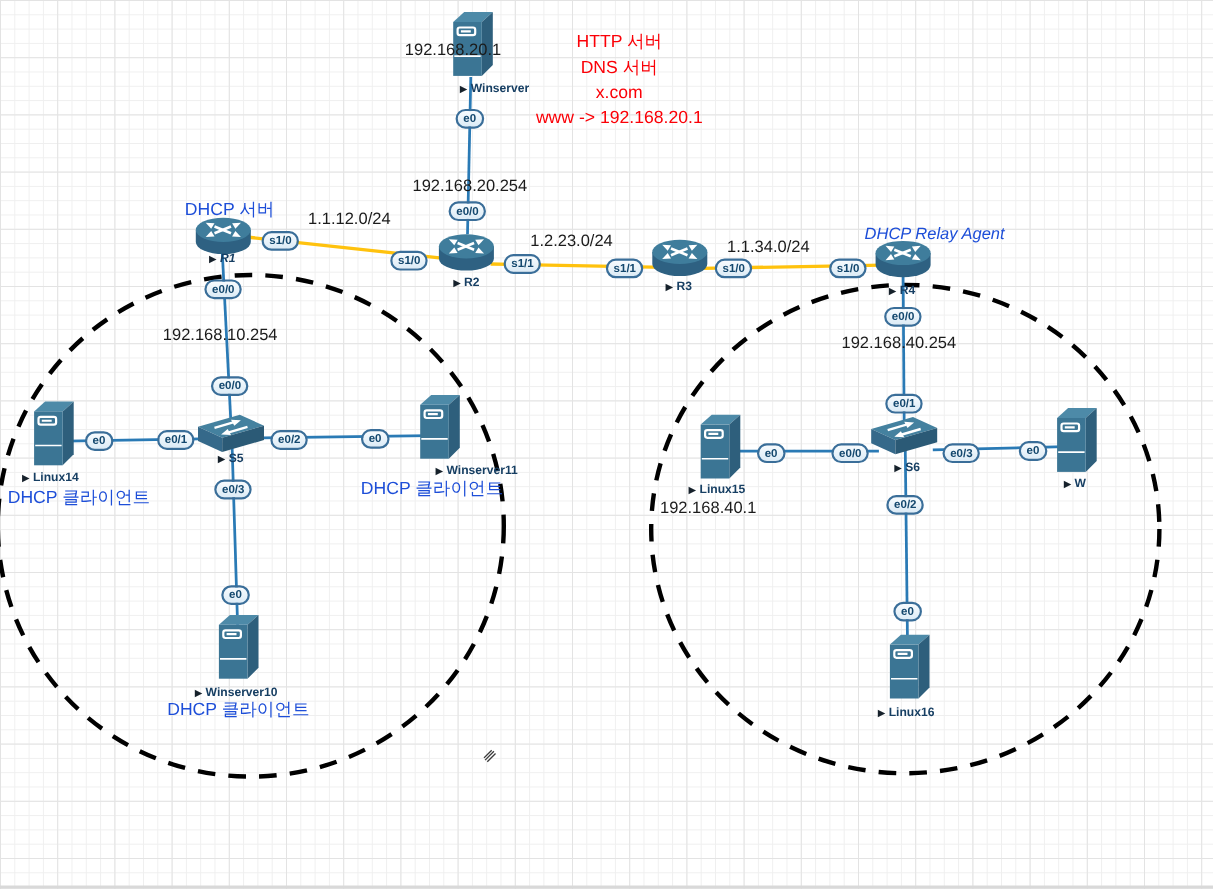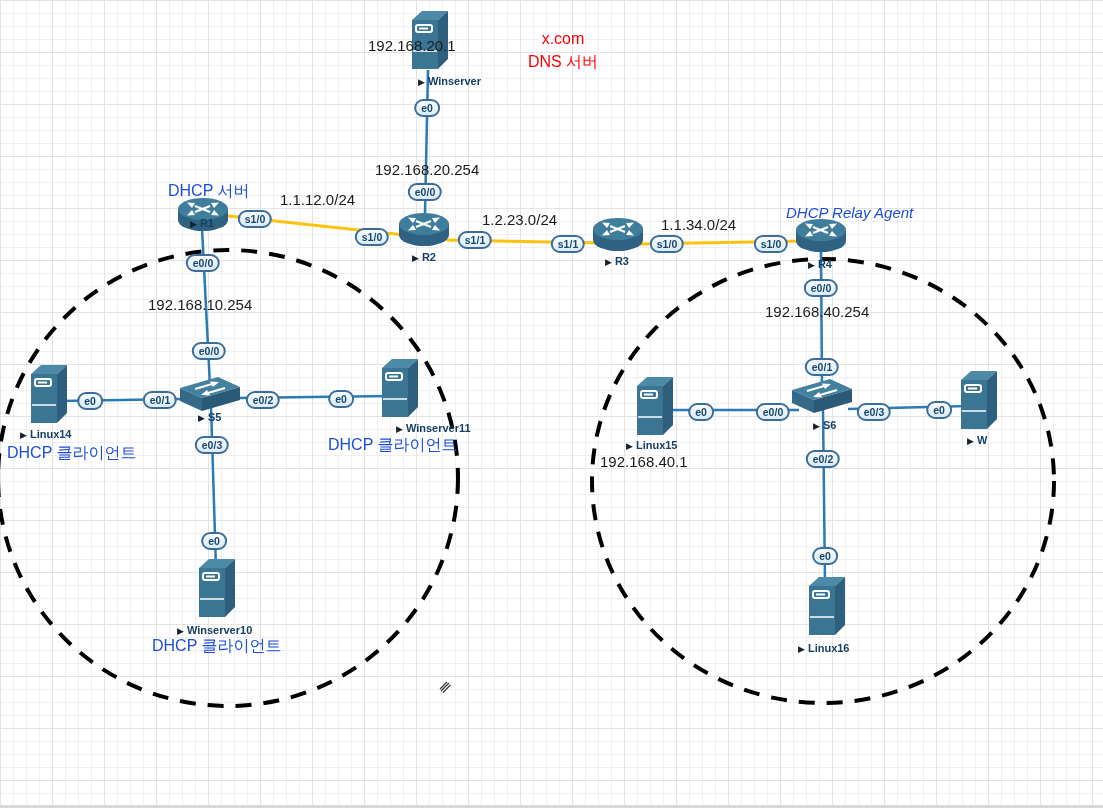--- a/index.html
+++ b/index.html
@@ -253,21 +253,21 @@
 <div class="pill" style="left:214px;top:541px;">e0</div>
 <div class="pill" style="left:822px;top:367px;">e0/1</div>
 <div class="pill" style="left:773px;top:412px;">e0/0</div>
 <div class="pill" style="left:701px;top:412px;">e0</div>
 <div class="pill" style="left:874px;top:412px;">e0/3</div>
 <div class="pill" style="left:939px;top:410px;">e0</div>
 <div class="pill" style="left:823px;top:459px;">e0/2</div>
 <div class="pill" style="left:825px;top:556px;">e0</div>
 
 <div class="nlabel" style="left:418px;top:75px;"><span class="tri">▶</span><span>Winserver</span></div>
-<div class="nlabel" style="left:190px;top:217px;"><span class="tri">▶</span><span>R1</span></div>
+<div class="nlabel" style="left:190px;top:229px;font-style:italic;"><span class="tri">▶</span><span>R1</span></div>
 <div class="nlabel" style="left:412px;top:251px;"><span class="tri">▶</span><span>R2</span></div>
 <div class="nlabel" style="left:605px;top:255px;"><span class="tri">▶</span><span>R3</span></div>
 <div class="nlabel" style="left:808px;top:258px;"><span class="tri">▶</span><span>R4</span></div>
 <div class="nlabel" style="left:198px;top:411px;"><span class="tri">▶</span><span>S5</span></div>
 <div class="nlabel" style="left:813px;top:419px;"><span class="tri">▶</span><span>S6</span></div>
 <div class="nlabel" style="left:20px;top:428px;"><span class="tri">▶</span><span>Linux14</span></div>
 <div class="nlabel" style="left:360px;top:422px;padding-left:36px;"><span class="tri">▶</span><span>Winserver11</span></div>
 <div class="nlabel" style="left:177px;top:624px;"><span class="tri">▶</span><span>Winserver10</span></div>
 <div class="nlabel" style="left:626px;top:439px;"><span class="tri">▶</span><span>Linux15</span></div>
 <div class="nlabel" style="left:967px;top:434px;"><span class="tri">▶</span><span>W</span></div>
@@ -281,22 +281,24 @@
 <div class="iplabel" style="left:280px;top:192px;">1.1.12.0/24</div>
 <div class="iplabel" style="left:482px;top:212px;">1.2.23.0/24</div>
 <div class="iplabel" style="left:661px;top:217px;">1.1.34.0/24</div>
 
 <div class="red" style="left:168px;top:182px;">DHCP 서버</div>
 <div class="red sm" style="left:786px;top:204px;">DHCP Relay Agent</div>
 <div class="red" style="left:7px;top:444px;">DHCP 클라이언트</div>
 <div class="red" style="left:328px;top:436px;">DHCP 클라이언트</div>
 <div class="red" style="left:152px;top:637px;">DHCP 클라이언트</div>
 <div class="infoblock">
+  <div>HTTP 서버</div>
+  <div>DNS 서버</div>
   <div>x.com</div>
-  <div>DNS 서버</div>
+  <div>www -&gt; 192.168.20.1</div>
 </div>
 
 <svg class="abs" style="left:438px;top:680px;" width="14" height="14" viewBox="0 0 14 14">
   <g stroke="#3a3a3a" stroke-width="1.2">
     <line x1="3" y1="11" x2="11" y2="3"></line>
     <line x1="5" y1="12.5" x2="12.5" y2="5"></line>
     <line x1="2" y1="9" x2="9" y2="2"></line>
   </g>
 </svg>
 <div class="hscroll"></div>

